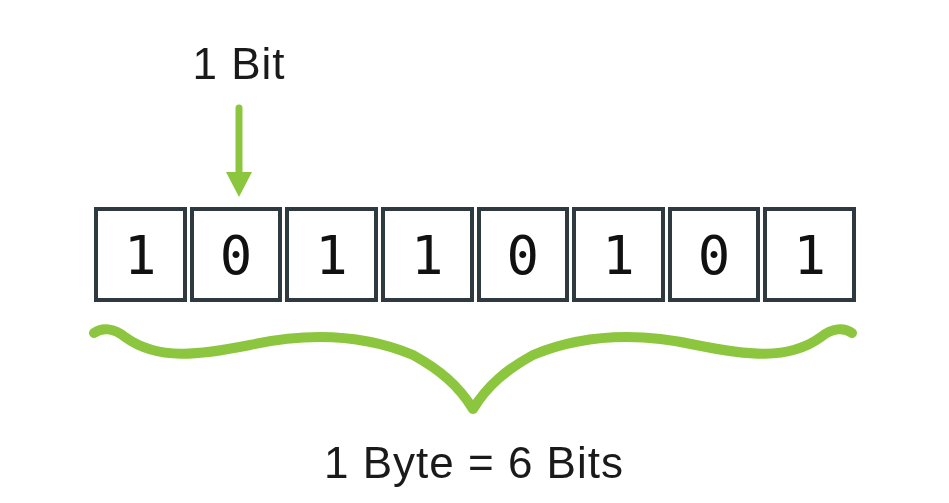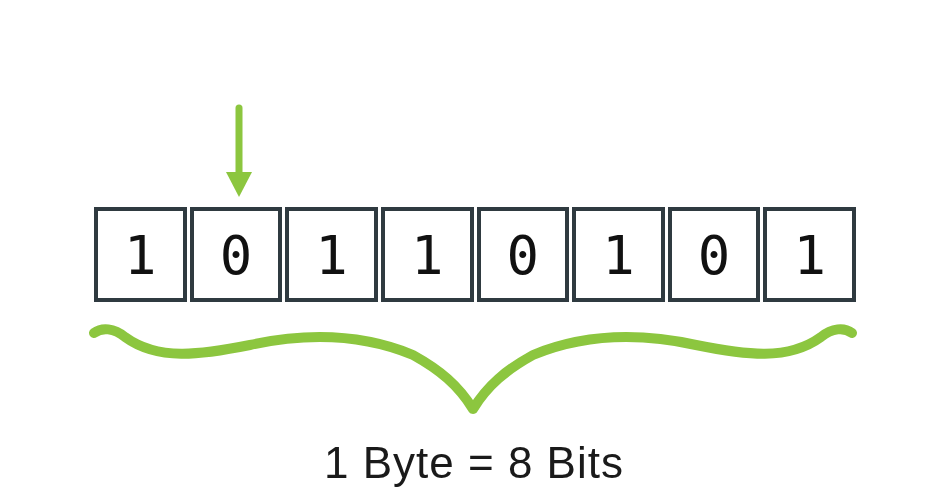--- a/index.html
+++ b/index.html
@@ -88,20 +88,21 @@
     line-height: 50px;
     color: var(--text);
     letter-spacing: 1px;
   }
 </style>
 </head>
 <body>
 
 <div class="canvas">
 
+  <div class="bit-label">1 Bit</div>
 
   <svg class="arrow-svg" viewBox="0 0 28 94" aria-hidden="true">
     <line class="arrow-shaft" x1="14" y1="4" x2="14" y2="70"></line>
     <polygon class="arrow-head" points="1,68 27,68 14,93"></polygon>
   </svg>
 
   <div class="byte-row">
       <div class="cell">1</div>
       <div class="cell">0</div>
       <div class="cell">1</div>
@@ -117,15 +118,15 @@
          C 24 3, 36 4, 47 13
          C 80 37, 122 31, 172 21
          C 227 9, 282 9, 335 31
          C 362 46, 380 61, 395 85
          C 410 61, 428 46, 455 31
          C 508 9, 563 9, 618 21
          C 668 31, 710 37, 743 13
          C 754 4, 766 3, 774 9"></path>
   </svg>
 
-  <div class="byte-label">1 Byte = 8 Bits</div>
+  <div class="byte-label">1 Byte = 6 Bits</div>
 
 </div>
 
 </body></html>

